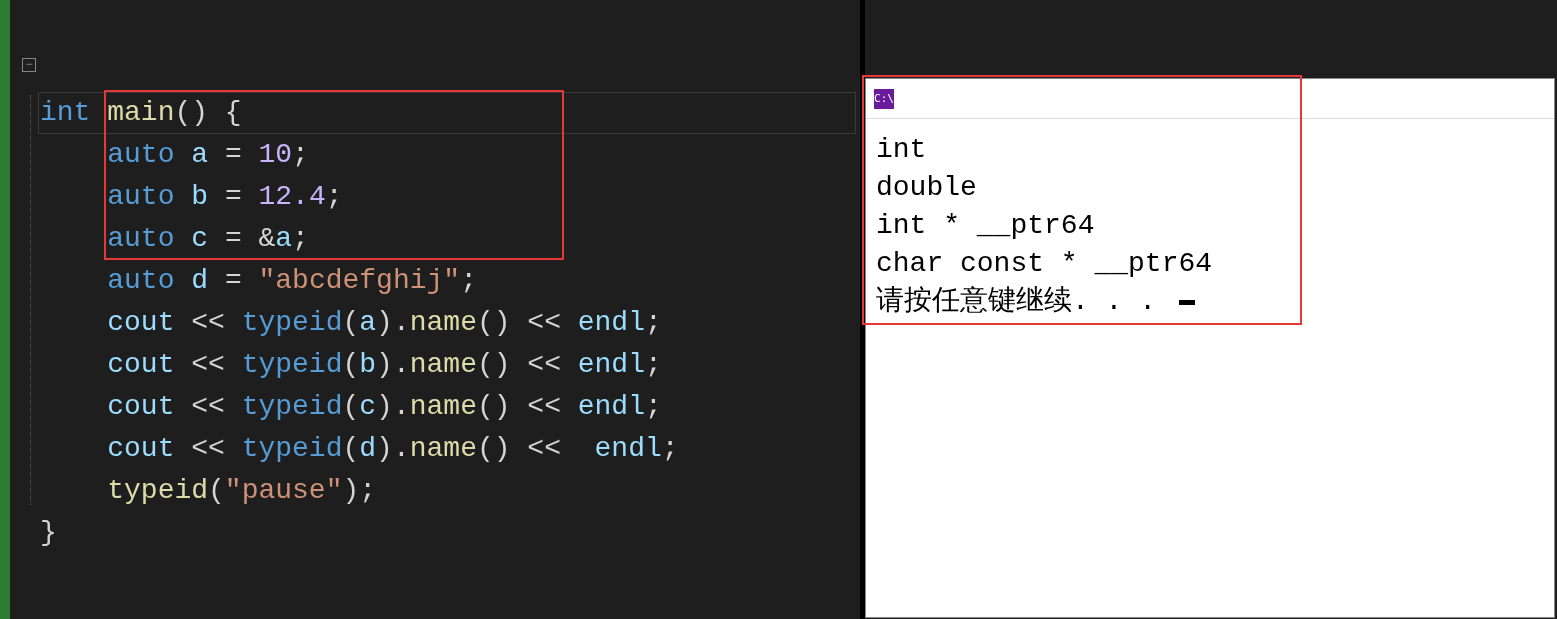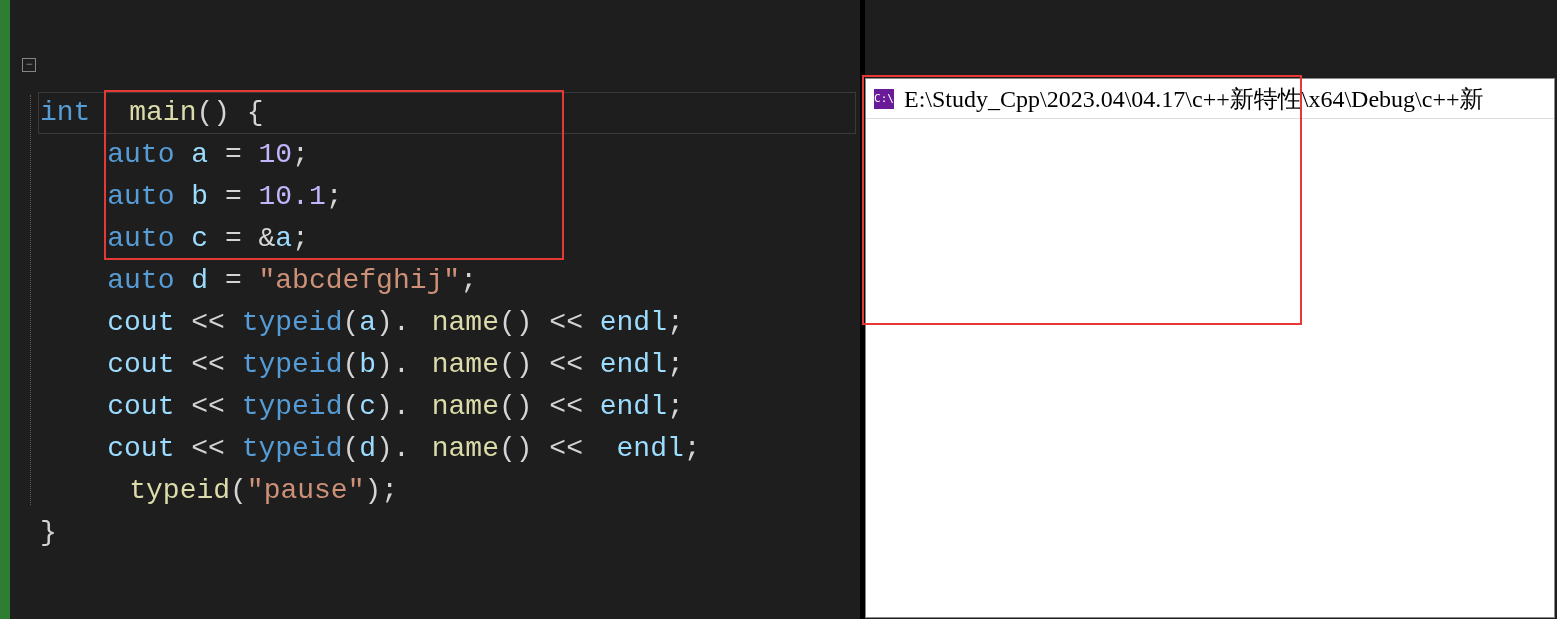--- a/index.html
+++ b/index.html
@@ -9,21 +9,21 @@
   .editor { position:absolute; left:0; top:0; width:860px; height:619px; background:#1e1e1e; }
   .green-bar { position:absolute; left:0; top:0; width:10px; height:619px; background:#2e7d32; }
   .margin   { position:absolute; left:10px; top:0; width:30px; height:619px; }
   .fold     { position:absolute; left:12px; top:58px; width:14px; height:14px; border:1px solid #858585; color:#858585; font-size:12px; line-height:12px; text-align:center; }
   .guide    { position:absolute; top:95px; left:30px; width:0; height:410px; border-left:1px dotted #5a5a5a; }
   .code     { position:absolute; left:40px; top:50px; font-size:28px; line-height:42px; white-space:pre; color:#d4d4d4; }
   .cursor-line { position:absolute; left:38px; top:92px; width:818px; height:42px; border:1px solid #3a3a3a; pointer-events:none; }
   .red-box1 { position:absolute; left:104px; top:90px; width:460px; height:170px; border:2px solid #e53935; pointer-events:none; }
   
   .kw   { color:#569cd6; }
-  .fn   { color:#dcdcaa;padding-left:22px; }
+  .fn   { color:#dcdcaa; }
   .id   { color:#9cdcfe; }
   .op   { color:#d4d4d4; }
   .num  { color:#c4b5fd; }
   .str  { color:#ce9178; }
   .plain{ color:#d4d4d4; }
   
   .console-wrap { position:absolute; left:865px; top:78px; width:690px; height:540px; background:#ffffff; border:1px solid #888; }
   .titlebar { position:relative; height:40px; background:#fff; border-bottom:1px solid #ddd; display:flex; align-items:center; padding:0 8px; font-family:"SimSun","NSimSun",serif; font-size:24px; color:#000; white-space:nowrap; overflow:hidden; }
   .appicon  { width:20px; height:20px; margin-right:10px; background:#6a1b9a; color:#fff; font-size:11px; display:flex; align-items:center; justify-content:center; font-family:Consolas,monospace; }
   .console-body { position:relative; padding:12px 10px 10px 10px; font-family:"SimSun","NSimSun","Courier New",monospace; font-size:28px; line-height:38px; color:#000; white-space:pre; }
@@ -40,38 +40,42 @@
     <div class="green-bar"></div>
     <div class="margin">
       <div class="fold">−</div>
     </div>
     <div class="guide"></div>
     <div class="cursor-line"></div>
 
     <div class="code">
 <span><span class="kw">int</span><span class="plain"> </span><span class="fn">main</span><span class="plain">() {</span></span>
 <span><span class="plain">    </span><span class="kw">auto</span><span class="plain"> </span><span class="id">a</span><span class="plain"> </span><span class="op">=</span><span class="plain"> </span><span class="num">10</span><span class="plain">;</span></span>
-<span><span class="plain">    </span><span class="kw">auto</span><span class="plain"> </span><span class="id">b</span><span class="plain"> </span><span class="op">=</span><span class="plain"> </span><span class="num">10.1</span><span class="plain">;</span></span>
+<span><span class="plain">    </span><span class="kw">auto</span><span class="plain"> </span><span class="id">b</span><span class="plain"> </span><span class="op">=</span><span class="plain"> </span><span class="num">12.4</span><span class="plain">;</span></span>
 <span><span class="plain">    </span><span class="kw">auto</span><span class="plain"> </span><span class="id">c</span><span class="plain"> </span><span class="op">=</span><span class="plain"> &amp;</span><span class="id">a</span><span class="plain">;</span></span>
 <span><span class="plain">    </span><span class="kw">auto</span><span class="plain"> </span><span class="id">d</span><span class="plain"> </span><span class="op">=</span><span class="plain"> </span><span class="str">"abcdefghij"</span><span class="plain">;</span></span>
 <span><span class="plain">    </span><span class="id">cout</span><span class="plain"> &lt;&lt; </span><span class="kw">typeid</span><span class="plain">(</span><span class="id">a</span><span class="plain">).</span><span class="fn">name</span><span class="plain">() &lt;&lt; </span><span class="id">endl</span><span class="plain">;</span></span>
 <span><span class="plain">    </span><span class="id">cout</span><span class="plain"> &lt;&lt; </span><span class="kw">typeid</span><span class="plain">(</span><span class="id">b</span><span class="plain">).</span><span class="fn">name</span><span class="plain">() &lt;&lt; </span><span class="id">endl</span><span class="plain">;</span></span>
 <span><span class="plain">    </span><span class="id">cout</span><span class="plain"> &lt;&lt; </span><span class="kw">typeid</span><span class="plain">(</span><span class="id">c</span><span class="plain">).</span><span class="fn">name</span><span class="plain">() &lt;&lt; </span><span class="id">endl</span><span class="plain">;</span></span>
 <span><span class="plain">    </span><span class="id">cout</span><span class="plain"> &lt;&lt; </span><span class="kw">typeid</span><span class="plain">(</span><span class="id">d</span><span class="plain">).</span><span class="fn">name</span><span class="plain">() &lt;&lt;  </span><span class="id">endl</span><span class="plain">;</span></span>
 <span><span class="plain">    </span><span class="fn">typeid</span><span class="plain">(</span><span class="str">"pause"</span><span class="plain">);</span></span>
 <span><span class="plain">}</span></span>
 </div>
 
     <div class="red-box1"></div>
   </div>
 
   <div class="divider"></div>
 
   <div class="console-wrap">
     <div class="titlebar">
       <div class="appicon">C:\</div>
-      <span>E:\Study_Cpp\2023.04\04.17\c++新特性\x64\Debug\c++新</span>
     </div>
+    <div class="console-body"><span>int</span>
+<span>double</span>
+<span>int * __ptr64</span>
+<span>char const * __ptr64</span>
+<span>请按任意键继续. . . </span><span class="cursor-blk"></span></div>
   </div>
 
   <div class="red-box2"></div>
 
 </div>
 
 </body></html>

